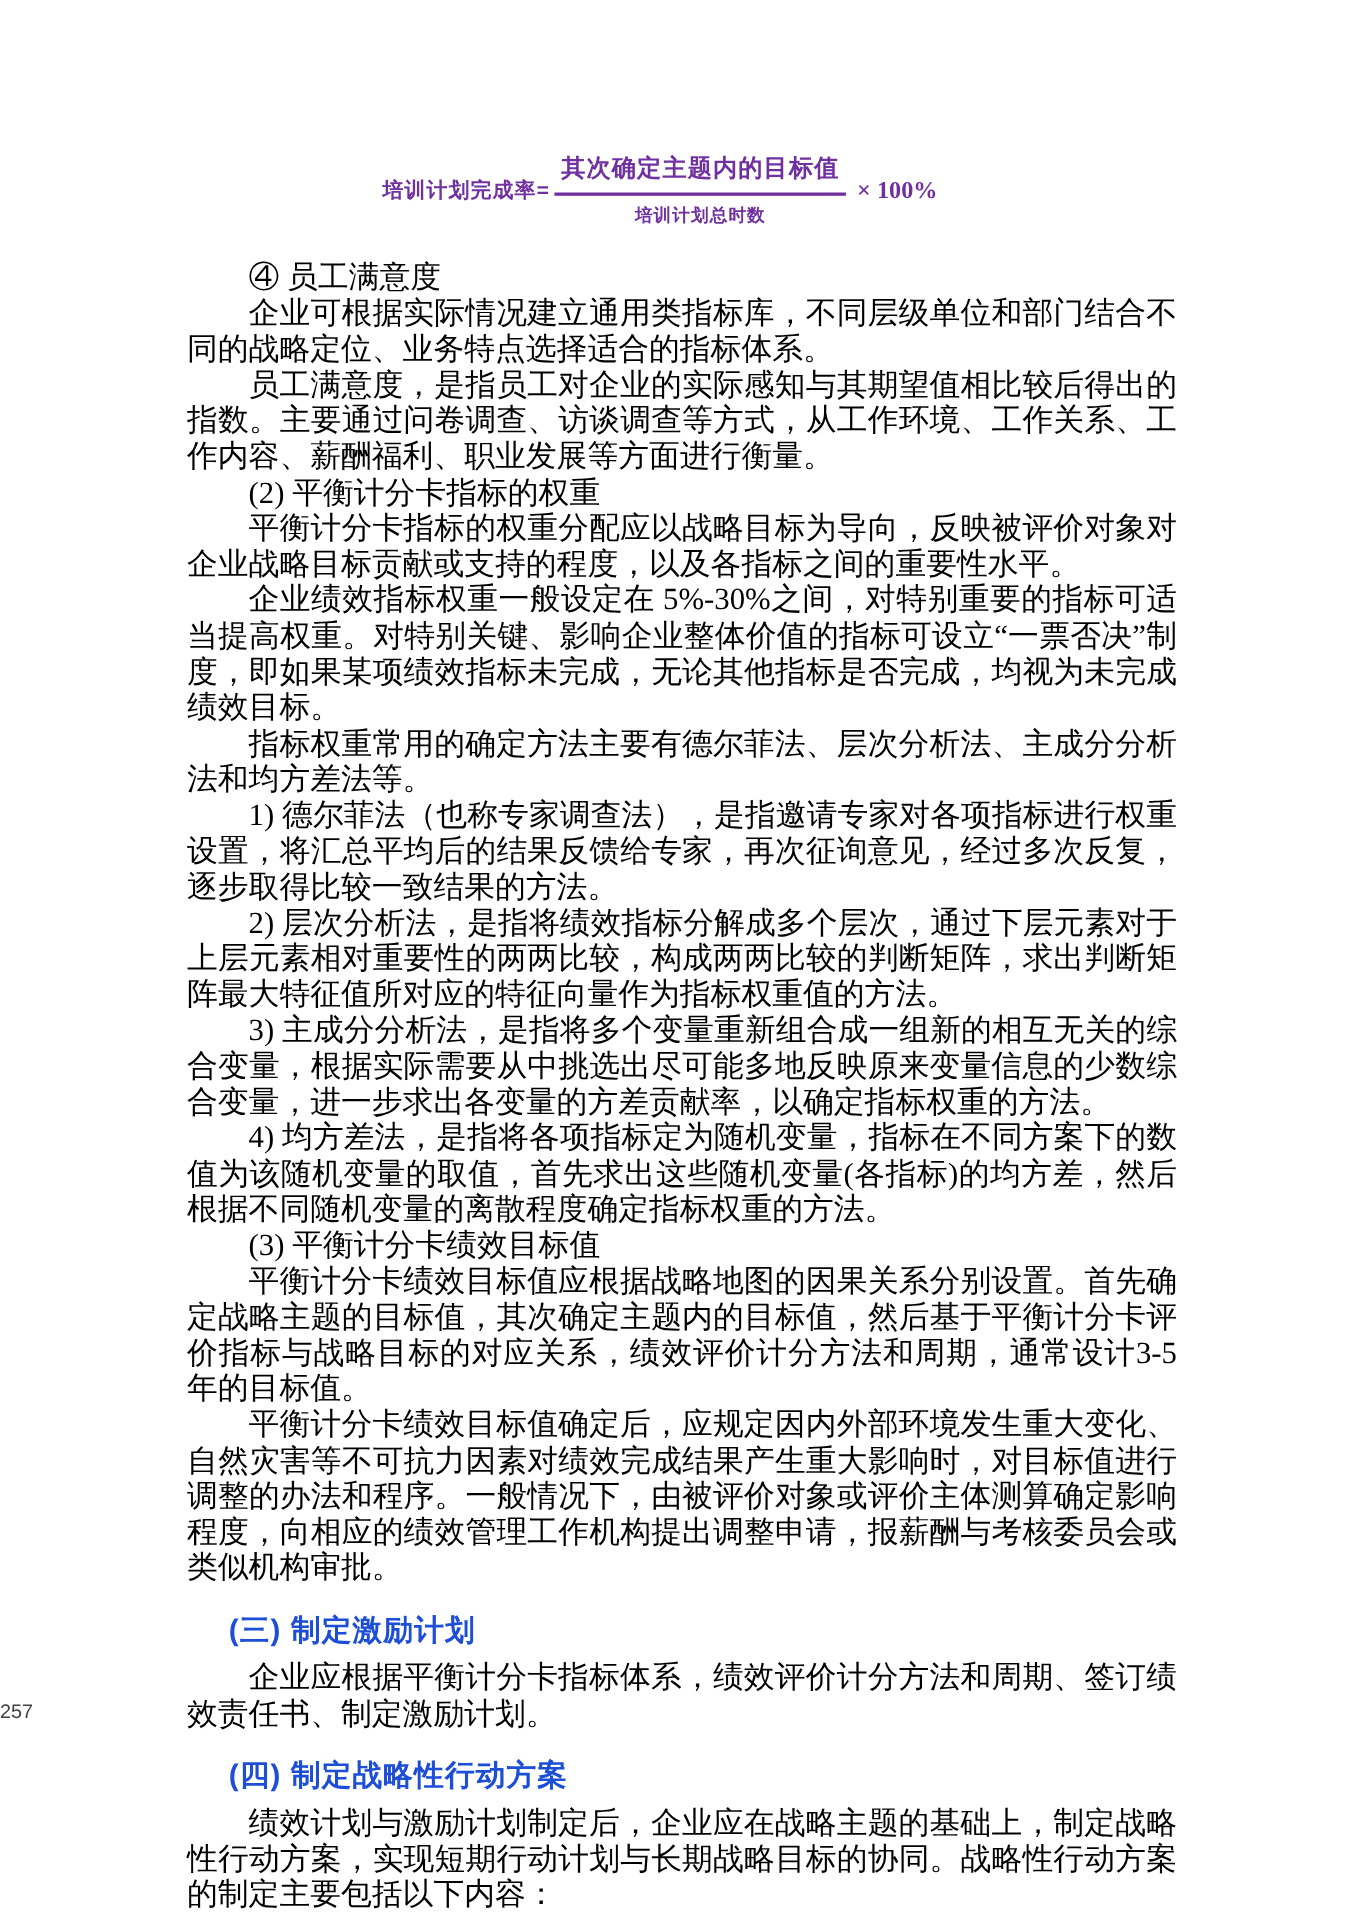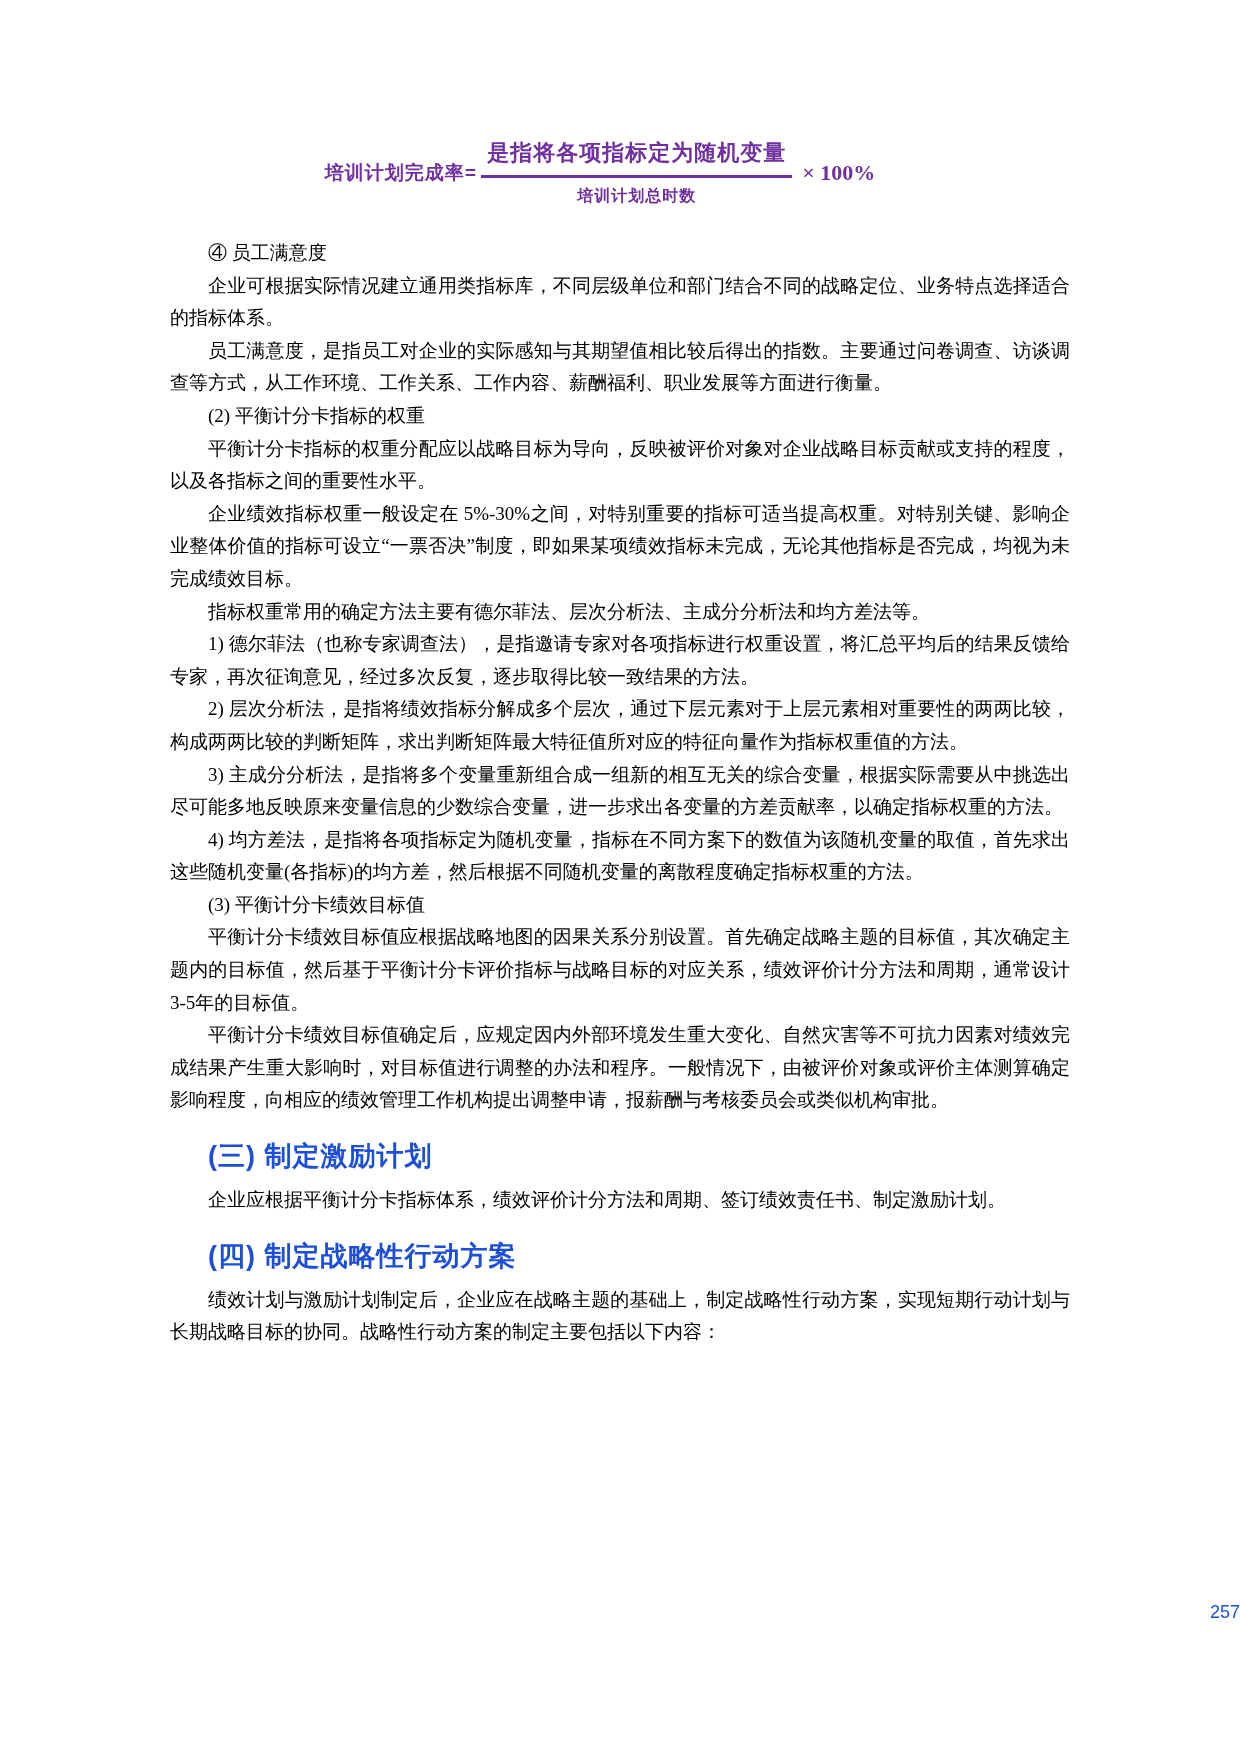--- a/index.html
+++ b/index.html
@@ -53,59 +53,59 @@
     padding-top: 8px;
     letter-spacing: 1px;
   }
   .f-mult {
     font-family: "Liberation Serif", serif;
     font-size: 22px;
   }
 
   
   .body-text p {
-    font-size: 19px;
+    font-size: 28px;
     line-height: 32.6px;
     text-align: justify;
     text-indent: 2em;
     color: #000000;
   }
 
   
   h2.section-heading {
     font-family: "Liberation Sans", sans-serif;
     color: #1d4ed8;
     font-size: 27px;
     font-weight: bold;
     margin: 21px 0 10px 38px;
     letter-spacing: 1px;
   }
 
   
   .page-number {
     position: absolute;
-    top: 1602px;
+    top: 1546px;
     left: 0;
     width: 100%;
-    text-align: right;
+    text-align: left;
     font-family: "Liberation Sans", sans-serif;
     font-size: 18px;
-    color: #1d4ed8;
+    color: #404040;
   }
 </style>
 </head>
 <body>
 
 <div class="page">
   <div class="content">
 
     <div class="formula">
       <span class="f-lhs">培训计划完成率=</span>
       <span class="f-frac">
-        <span class="f-num">是指将各项指标定为随机变量</span>
+        <span class="f-num">其次确定主题内的目标值</span>
         <span class="f-den">培训计划总时数</span>
       </span>
       <span class="f-mult">× 100%</span>
     </div>
 
     <div class="body-text">
       <p>④ 员工满意度</p>
       <p>企业可根据实际情况建立通用类指标库，不同层级单位和部门结合不同的战略定位、业务特点选择适合的指标体系。</p>
       <p>员工满意度，是指员工对企业的实际感知与其期望值相比较后得出的指数。主要通过问卷调查、访谈调查等方式，从工作环境、工作关系、工作内容、薪酬福利、职业发展等方面进行衡量。</p>
       <p>(2) 平衡计分卡指标的权重</p>

